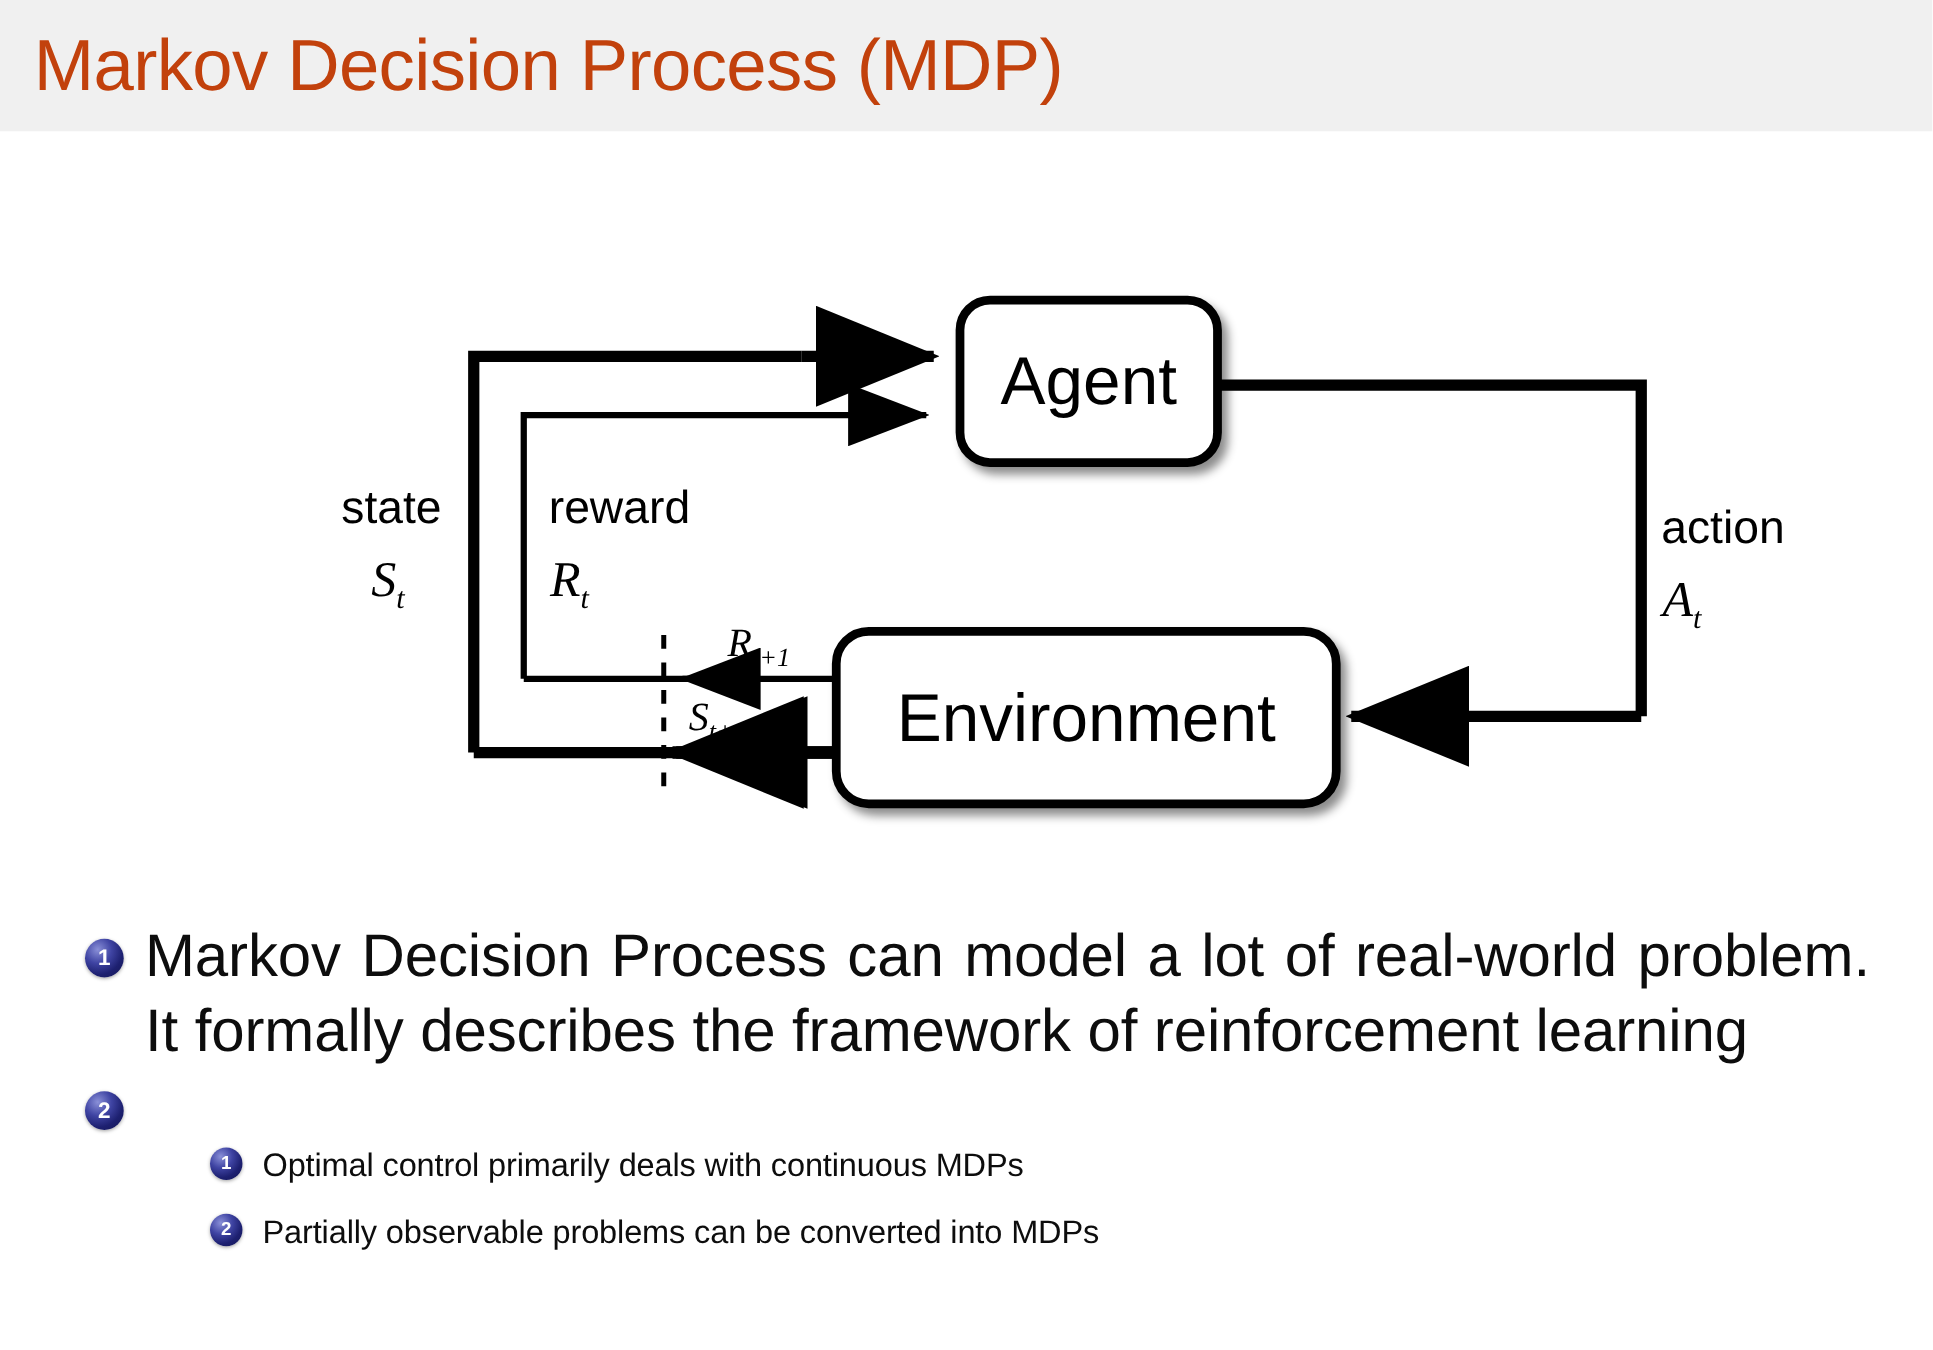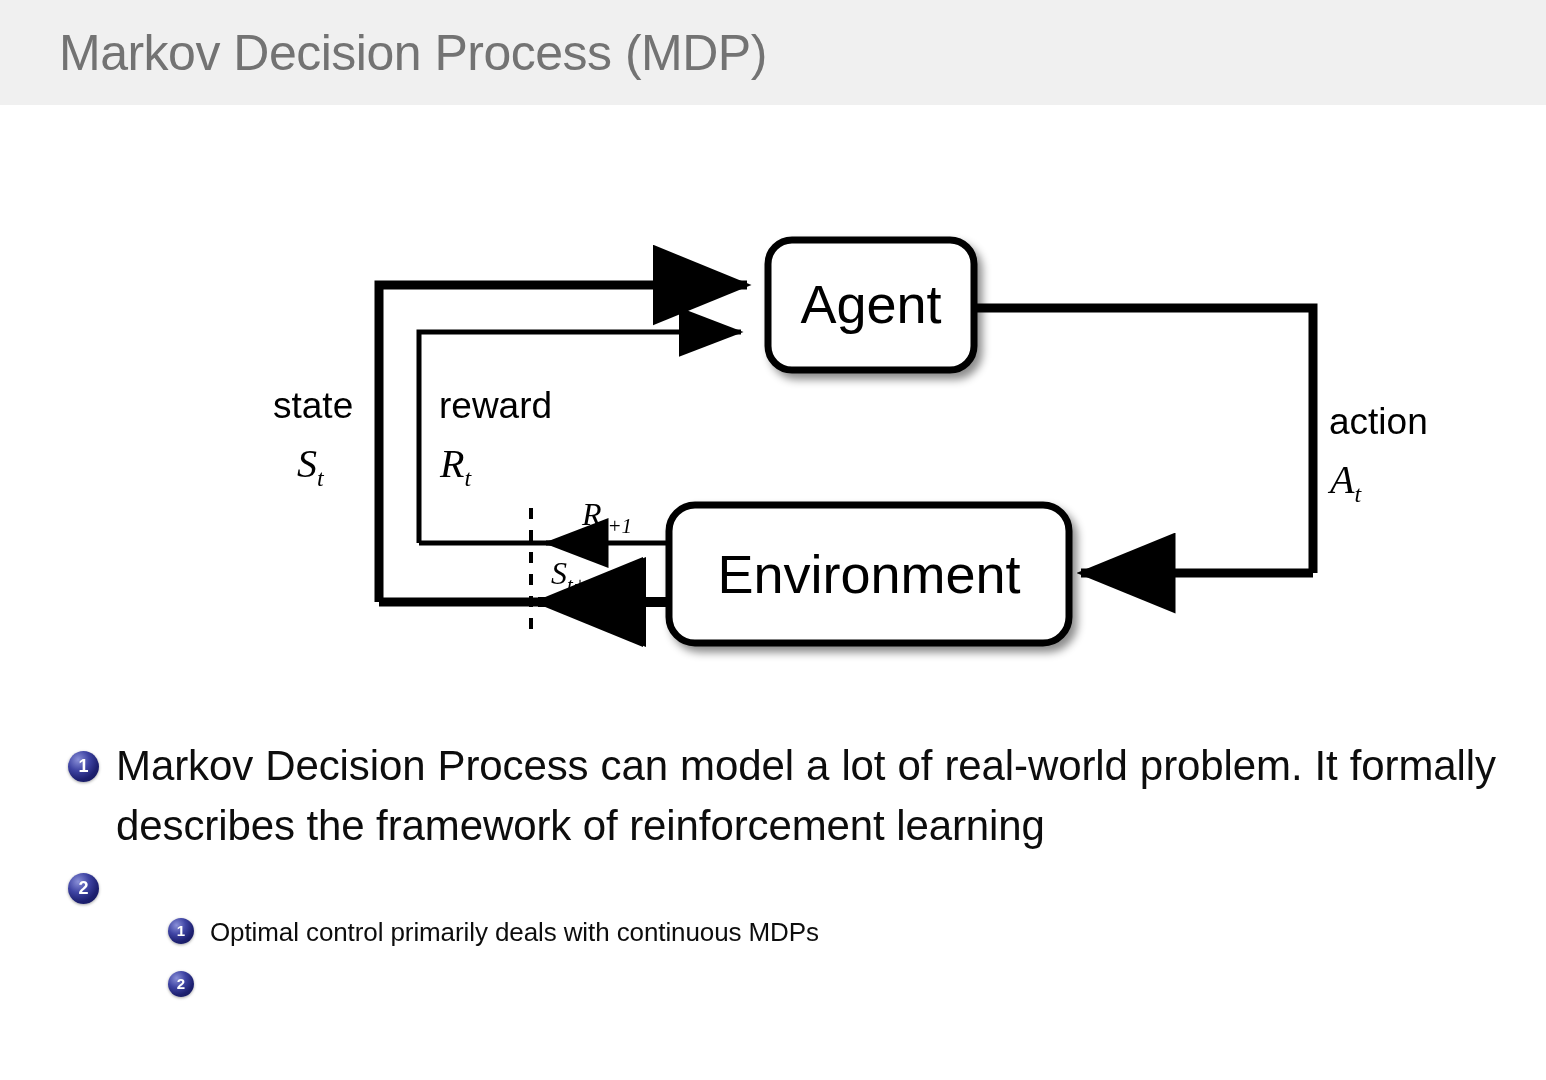--- a/index.html
+++ b/index.html
@@ -21,27 +21,26 @@
     position: absolute;
     left: 0; top: 0;
     width: 1546px;
     height: 105px;
     background: #f0f0f0;
   }
   #slide-title {
     position: absolute;
     left: 27px;
     top: 17px;
-    font-size: 50px;
+    font-size: 58px;
     line-height: 72px;
     font-weight: 400;
     letter-spacing: -0.5px;
-    color: #737373;
+    color: #c2410c;
     white-space: nowrap;
-    margin-left: 32px;
   }
 
   
   #mdp-diagram {
     position: absolute;
     left: 0;
     top: 105px;
     width: 1546px;
     height: 600px;
     padding-left: 41px;
@@ -128,21 +127,21 @@
   .ball-lvl2 {
     width: 26px;
     height: 26px;
     line-height: 26px;
     font-size: 15px;
     margin-top: 12px;
     margin-right: 16px;
   }
 
   .bullet-text-lvl1 {
-    font-size: 42px;
+    font-size: 48px;
     line-height: 60px;
     font-weight: 400;
     color: #0d0d0d;
     max-width: 1380px;
     text-align: justify;
     letter-spacing: -0.1px;
   }
   .bullet-text-lvl2 {
     font-size: 26px;
     line-height: 53px;
@@ -246,15 +245,16 @@
     <div class="ball ball-lvl1">2</div>
   </div>
 
   <div class="bullet-row lvl2-row">
     <div class="ball ball-lvl2">1</div>
     <div class="bullet-text-lvl2">Optimal control primarily deals with continuous MDPs</div>
   </div>
 
   <div class="bullet-row lvl2-row">
     <div class="ball ball-lvl2">2</div>
+    <div class="bullet-text-lvl2">Partially observable problems can be converted into MDPs</div>
   </div>
 
 </div>
 
 </body></html>

